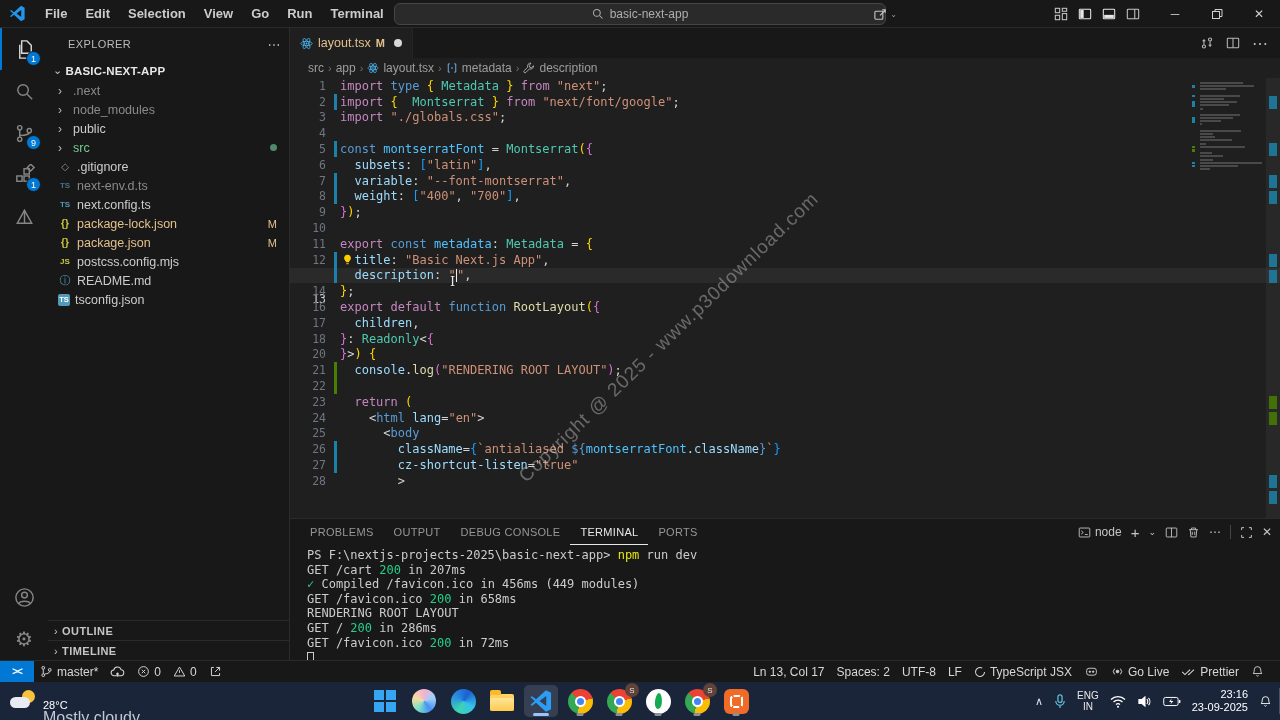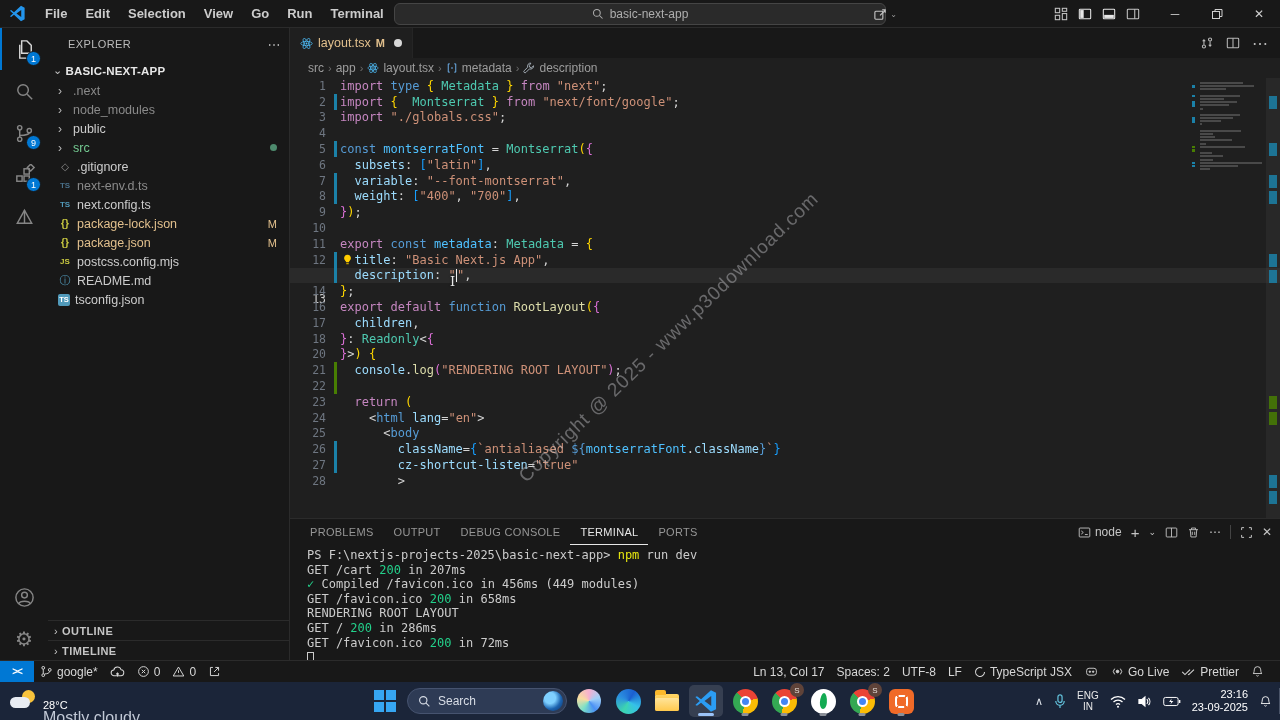--- a/index.html
+++ b/index.html
@@ -650,21 +650,21 @@
       <div id="remote-ind">&gt;&lt;</div>
       <span class="st-item">
         <span>
           <svg width="13" height="13" viewBox="0 0 16 16" fill="none" stroke="currentColor" stroke-width="1.2">
             <circle cx="4" cy="3.5" r="1.7"></circle>
             <circle cx="4" cy="12.5" r="1.7"></circle>
             <circle cx="12" cy="6" r="1.7"></circle>
             <path d="M4 5.2v5.6M12 7.7c0 2.3-3.5 3.2-6.3 3.3"></path>
           </svg>
         </span>
-        <span>google*</span>
+        <span>master*</span>
       </span>
       <span class="st-item">
         <span>
           <svg width="15" height="13" viewBox="0 0 16 14" fill="none" stroke="currentColor" stroke-width="1.1">
             <path d="M4.3 11.5a3 3 0 0 1-.3-6A4 4 0 0 1 11.8 5a3.2 3.2 0 0 1-.6 6.5z"></path>
             <path d="M8 12.5V8.8M6.6 10l1.4-1.4L9.4 10"></path>
           </svg>
         </span>
       </span>
       <span class="st-item">
@@ -766,28 +766,20 @@
   </div>
   <div id="tb-center">
     <div class="app-tile">
         <div id="start-btn">
           <div></div>
           <div></div>
           <div></div>
           <div></div>
         </div>
       </div>
-    <div id="tb-search">
-      <svg width="13" height="13" viewBox="0 0 16 16" fill="none" stroke="#d8dde6" stroke-width="1.4">
-          <circle cx="6.5" cy="6.5" r="4.5"></circle>
-          <path d="M10 10l4 4"></path>
-        </svg>
-      <span>Search</span>
-      <span class="pic"></span>
-    </div>
     <div class="app-tile">
         <div class="copilot"></div>
       </div>
     <div class="app-tile">
         <div class="edge"></div>
       </div>
     <div class="app-tile">
         <div class="folder"></div>
       </div>
     <div class="app-tile active">

